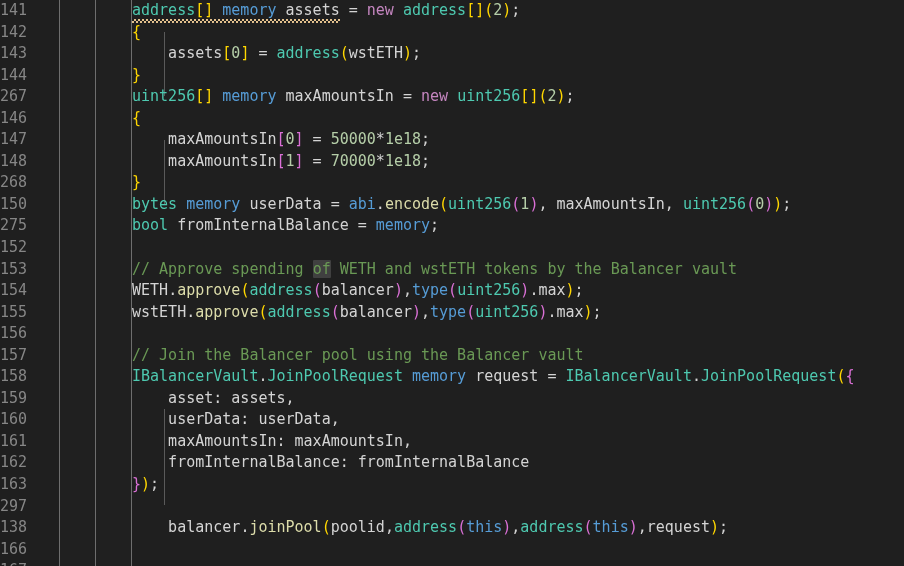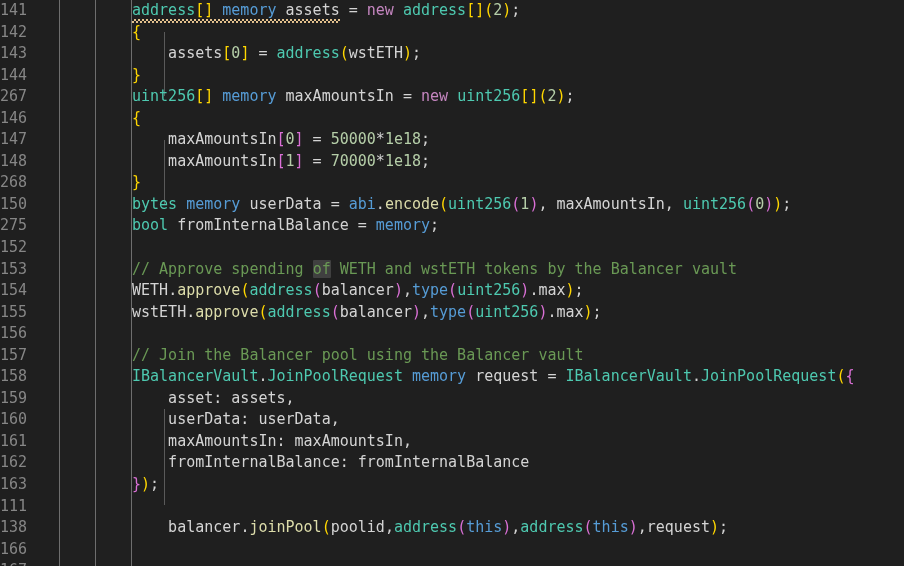--- a/index.html
+++ b/index.html
@@ -160,21 +160,21 @@
         <div class="lnum">154</div>
         <div class="lnum">155</div>
         <div class="lnum">156</div>
         <div class="lnum">157</div>
         <div class="lnum">158</div>
         <div class="lnum">159</div>
         <div class="lnum">160</div>
         <div class="lnum">161</div>
         <div class="lnum">162</div>
         <div class="lnum">163</div>
-        <div class="lnum">111</div>
+        <div class="lnum">297</div>
         <div class="lnum">138</div>
         <div class="lnum">166</div>
         <div class="lnum">167</div>
       </div>
   </div>
 
   <div id="code">
     <div class="indent-guide ig-1"></div>
     <div class="indent-guide ig-2"></div>
     <div class="indent-guide ig-3"></div>

